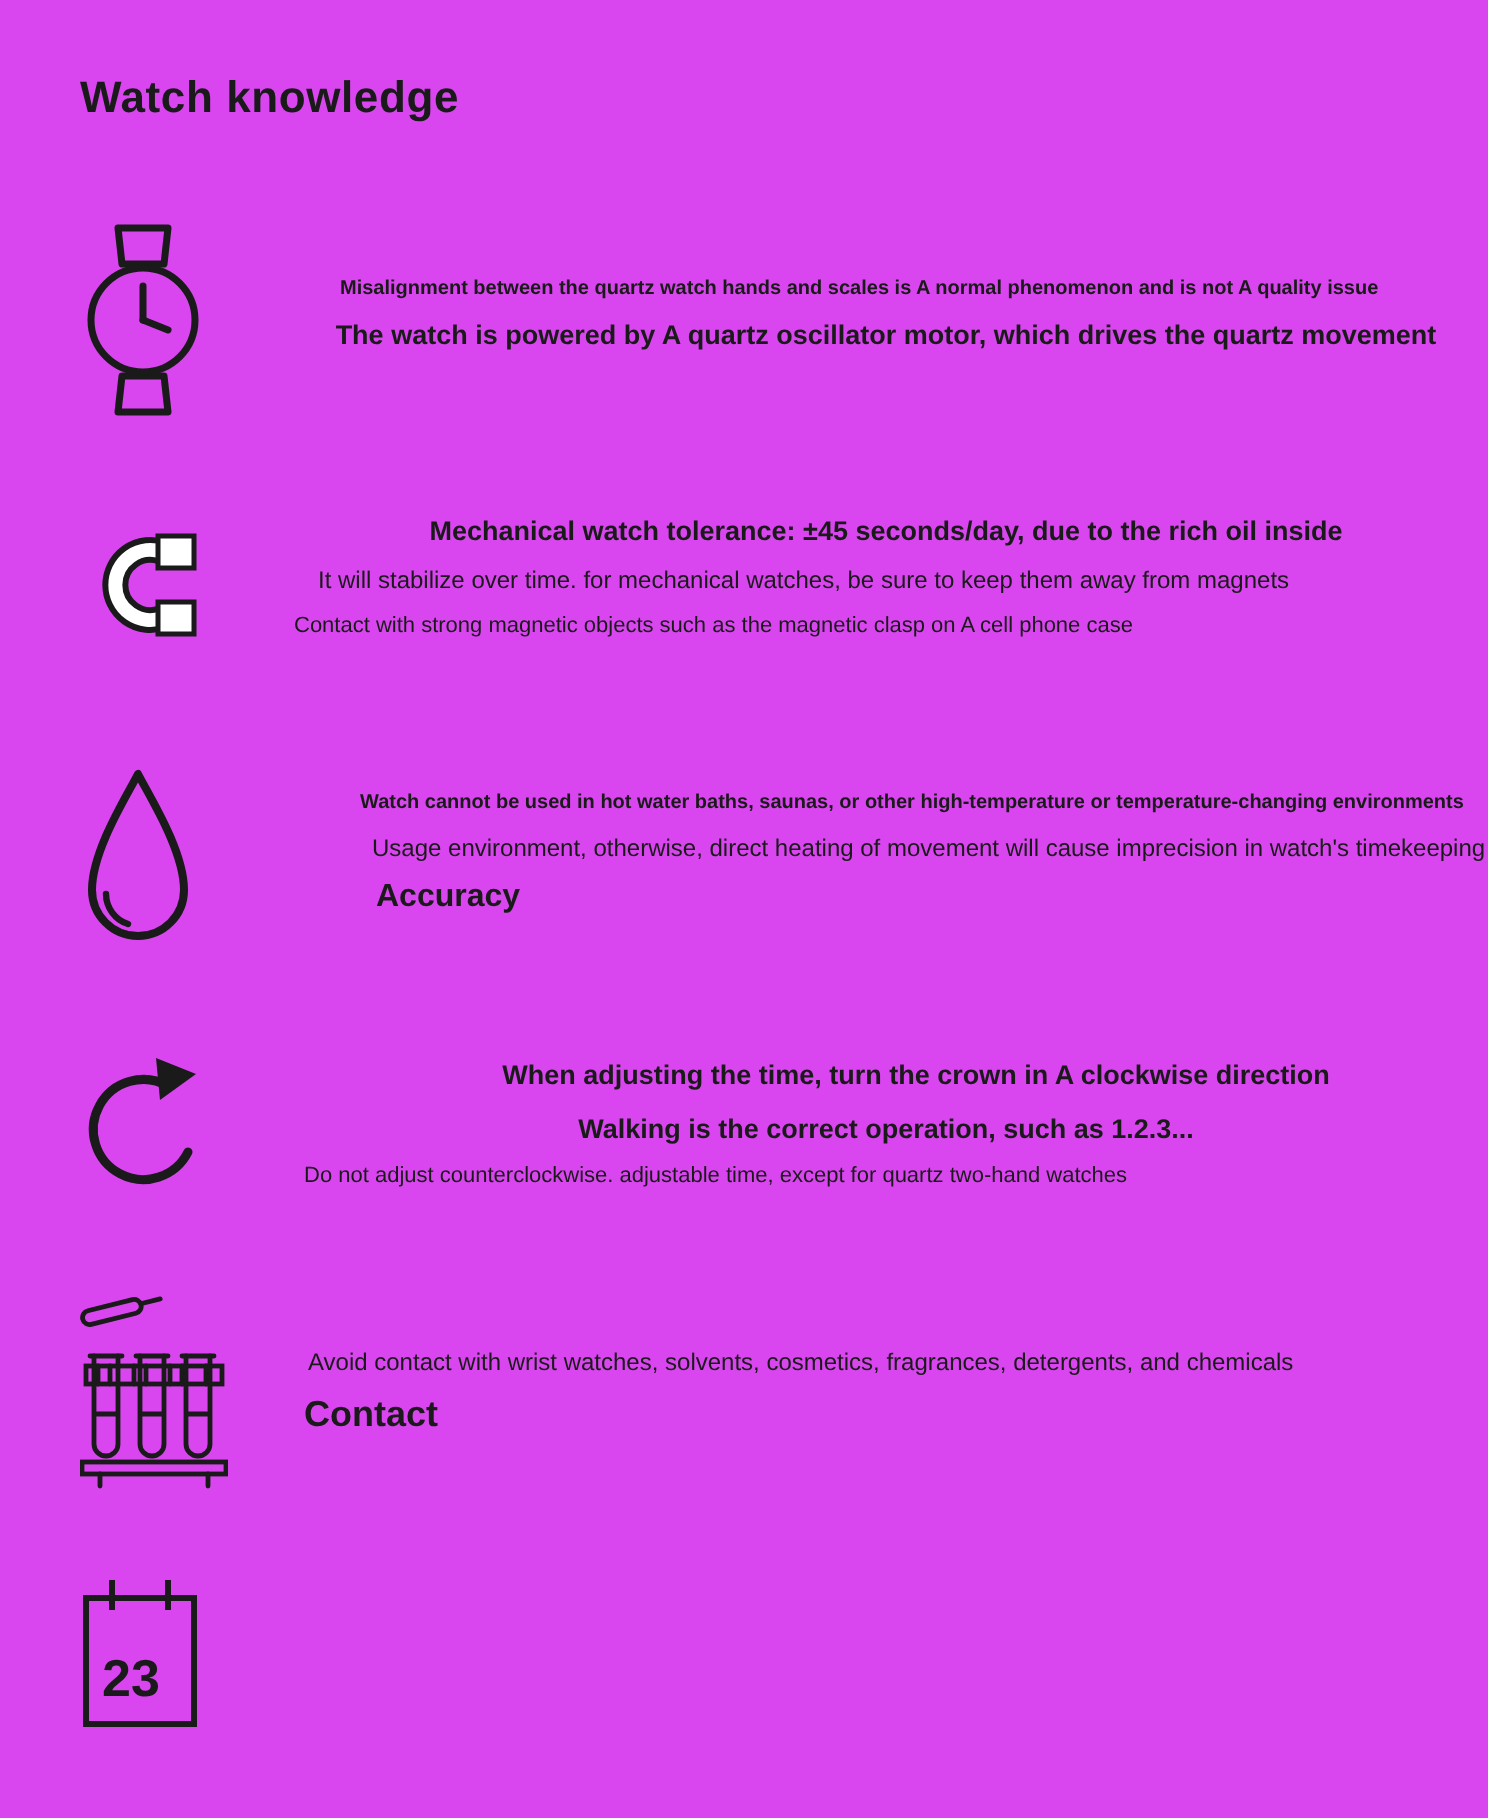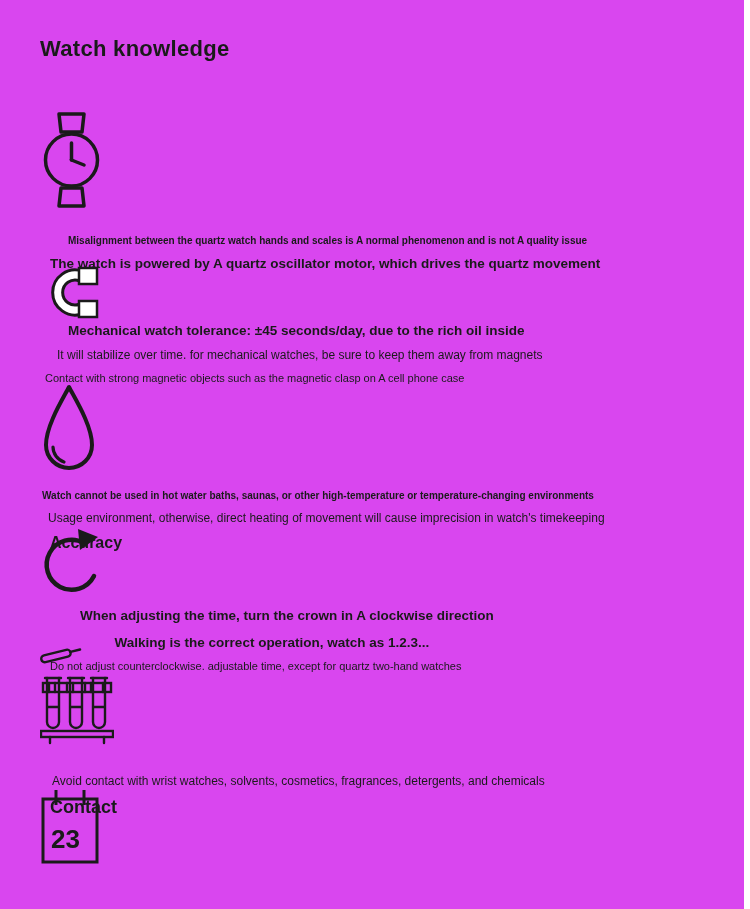--- a/index.html
+++ b/index.html
@@ -1,32 +1,32 @@
 <!DOCTYPE html>
 <html><head>
 <meta charset="utf-8">
 <style>
   * { margin:0; padding:0; box-sizing:border-box; }
   html, body { background:#ffffff; }
   body { font-family:"Liberation Sans", sans-serif; color:#1a1a1a; }
   .page { position:relative; width:744px; height:909px; background:#d946ef; overflow:hidden; }
   .title { position:absolute; left:40px; top:36px; font-size:22px; font-weight:700; letter-spacing:0.3px; }
-  .section { position:absolute; left:40px; right:10px; display:flex; align-items:flex-start;flex-direction:column; }
+  .section { position:absolute; left:40px; right:10px; display:flex; align-items:flex-start; }
   .icon-col { width:102px; flex-shrink:0; }
   .text-col { flex:1; min-width:0; }
   .text-col .line { display:block; white-space:nowrap; }
   .xs  { font-size:10px;   font-weight:700; line-height:1.45; }
   .sm  { font-size:11px;   font-weight:400; line-height:1.45; }
   .md  { font-size:12px;   font-weight:400; line-height:1.45; }
   .lg  { font-size:13.5px; font-weight:700; line-height:1.45;text-align:center; }
   .xl  { font-size:16px;   font-weight:700; line-height:1.4; }
   .xxl { font-size:18px;   font-weight:700; line-height:1.4; }
   #sec1 { top:112px; } #sec1 .text-col { padding-top:26px; }
   #sec2 { top:256px; } #sec2 .icon-col { padding-top:8px; } #sec2 .text-col { padding-top:0; }
-  #sec3 { top:383px; } #sec3 .text-col { padding-top:12px; }
+  #sec3 { top:383px;gap:36px; } #sec3 .text-col { padding-top:12px; }
   #sec4 { top:522px; } #sec4 .text-col { padding-top:6px; }
   #sec5 { top:645px; } #sec5 .text-col { padding-top:28px; }
   #sec6 { top:788px; } #sec6 .text-col { padding-top:24px; }
   svg { display:block; }
 </style>
 </head>
 <body>
 
 <div class="page">
 
@@ -82,21 +82,21 @@
 
   <div class="section" id="sec4">
     <div class="icon-col">
       <svg width="64" height="78" viewBox="0 0 64 78">
         <path d="M44 21 A25 25 0 1 0 54 54" fill="none" stroke="#1a1a1a" stroke-width="4.5" stroke-linecap="round"></path>
         <path d="M38 7 L58 15 L40 28 Z" fill="#1a1a1a"></path>
       </svg>
     </div>
     <div class="text-col">
       <span class="line lg" style="margin-left:40px">When adjusting the time, turn the crown in A clockwise direction</span>
-      <span class="line lg" style="margin-left:10px;margin-top:7px">Walking is the correct operation, watch as 1.2.3...</span>
+      <span class="line lg" style="margin-left:10px;margin-top:7px">Walking is the correct operation, such as 1.2.3...</span>
       <span class="line sm" style="margin-left:10px;margin-top:7px">Do not adjust counterclockwise. adjustable time, except for quartz two-hand watches</span>
     </div>
   </div>
 
   <div class="section" id="sec5">
     <div class="icon-col">
       <svg width="74" height="100" viewBox="0 0 74 100">
         <g fill="none" stroke="#1a1a1a" stroke-width="2.4" stroke-linecap="round">
           <g transform="rotate(-14 18 11)">
             <rect x="1" y="7" width="30" height="7" rx="3.5"></rect>

